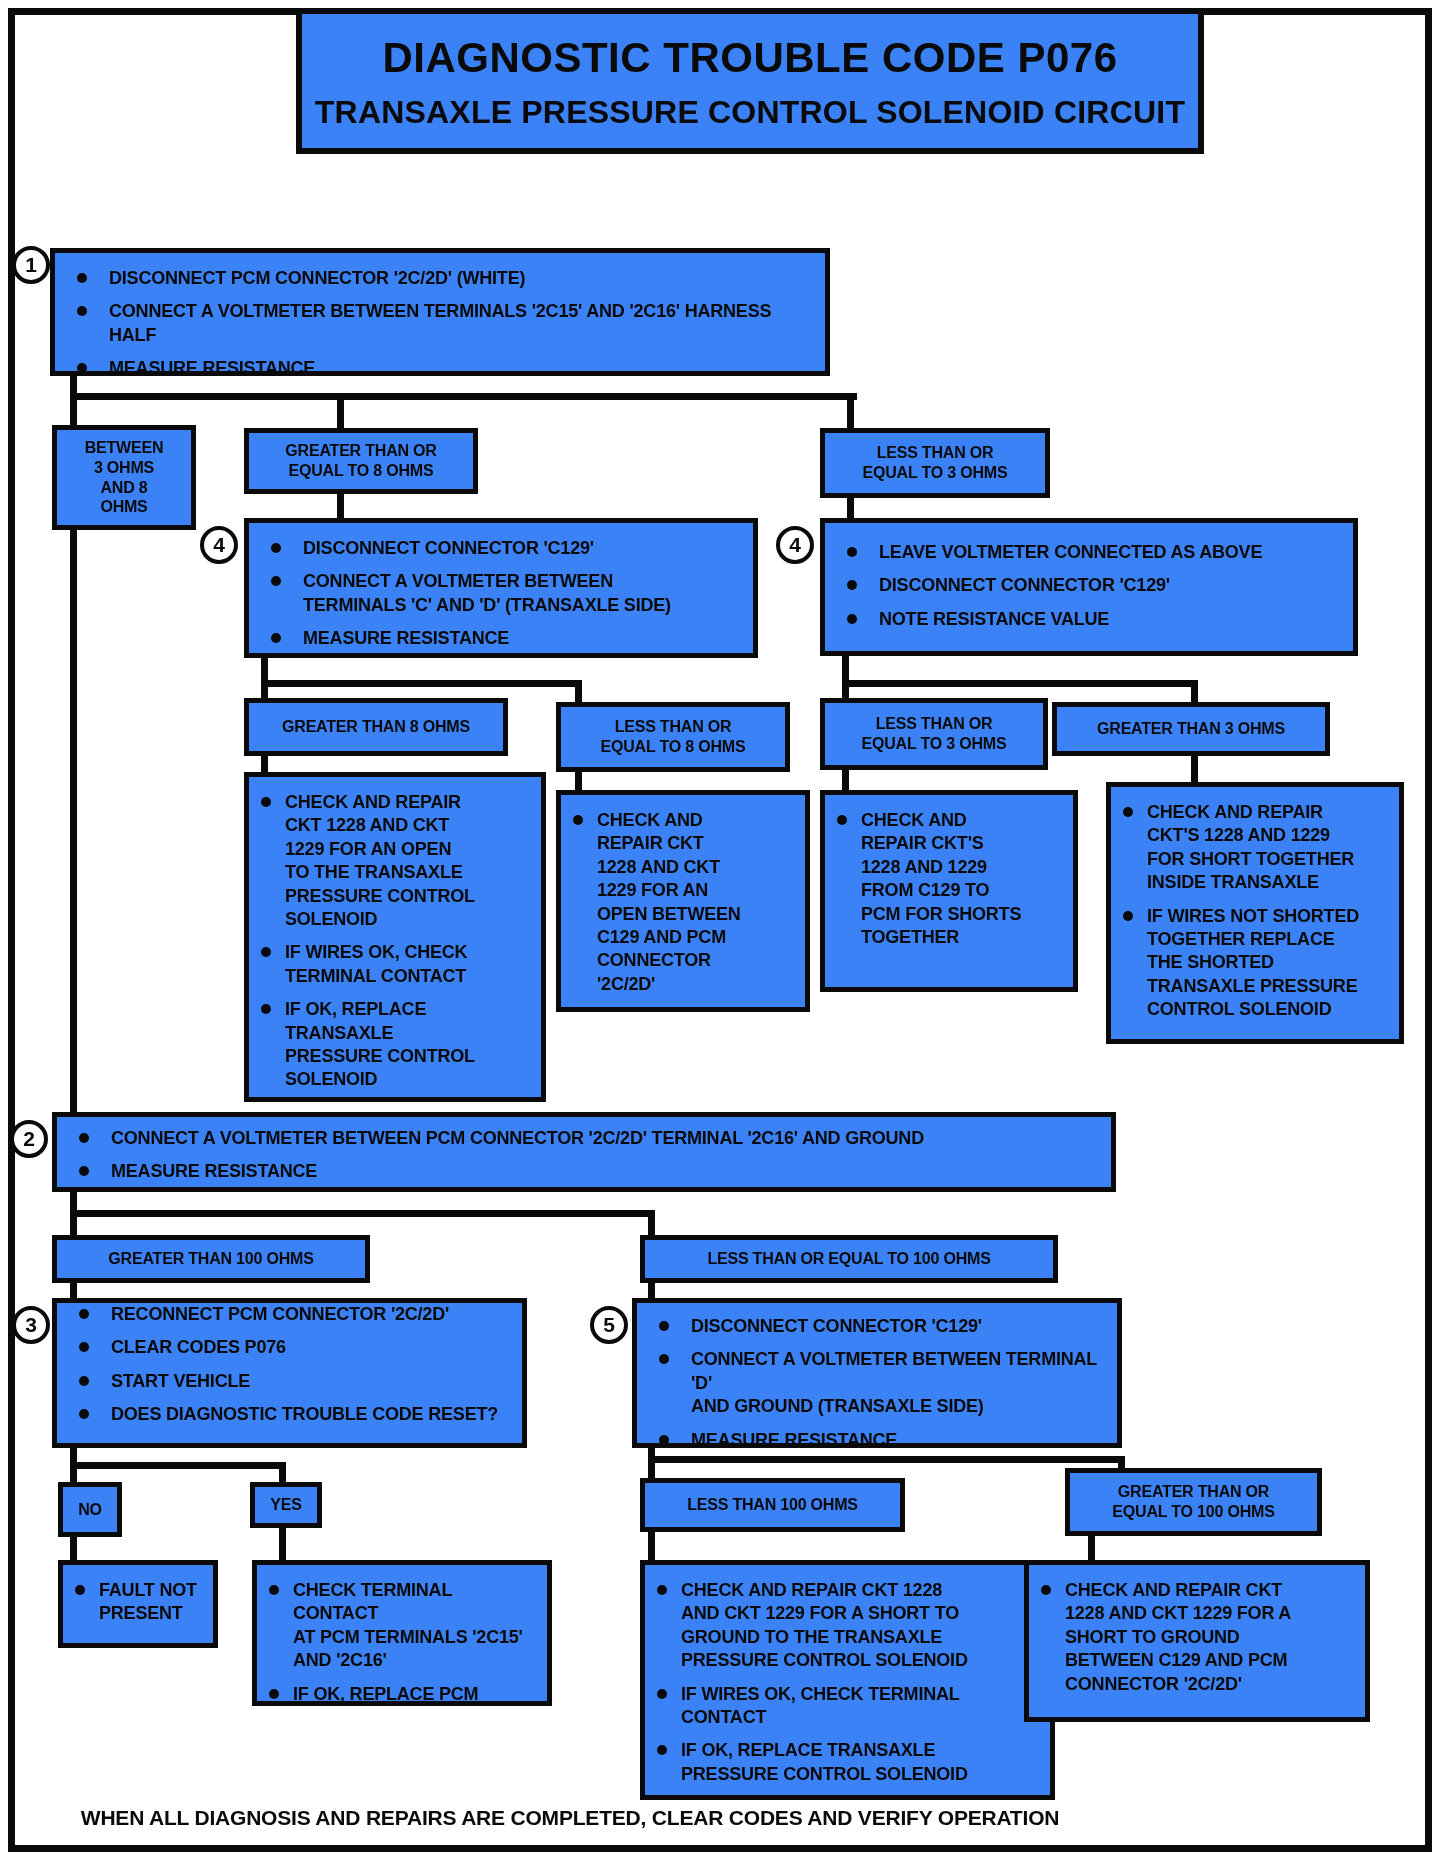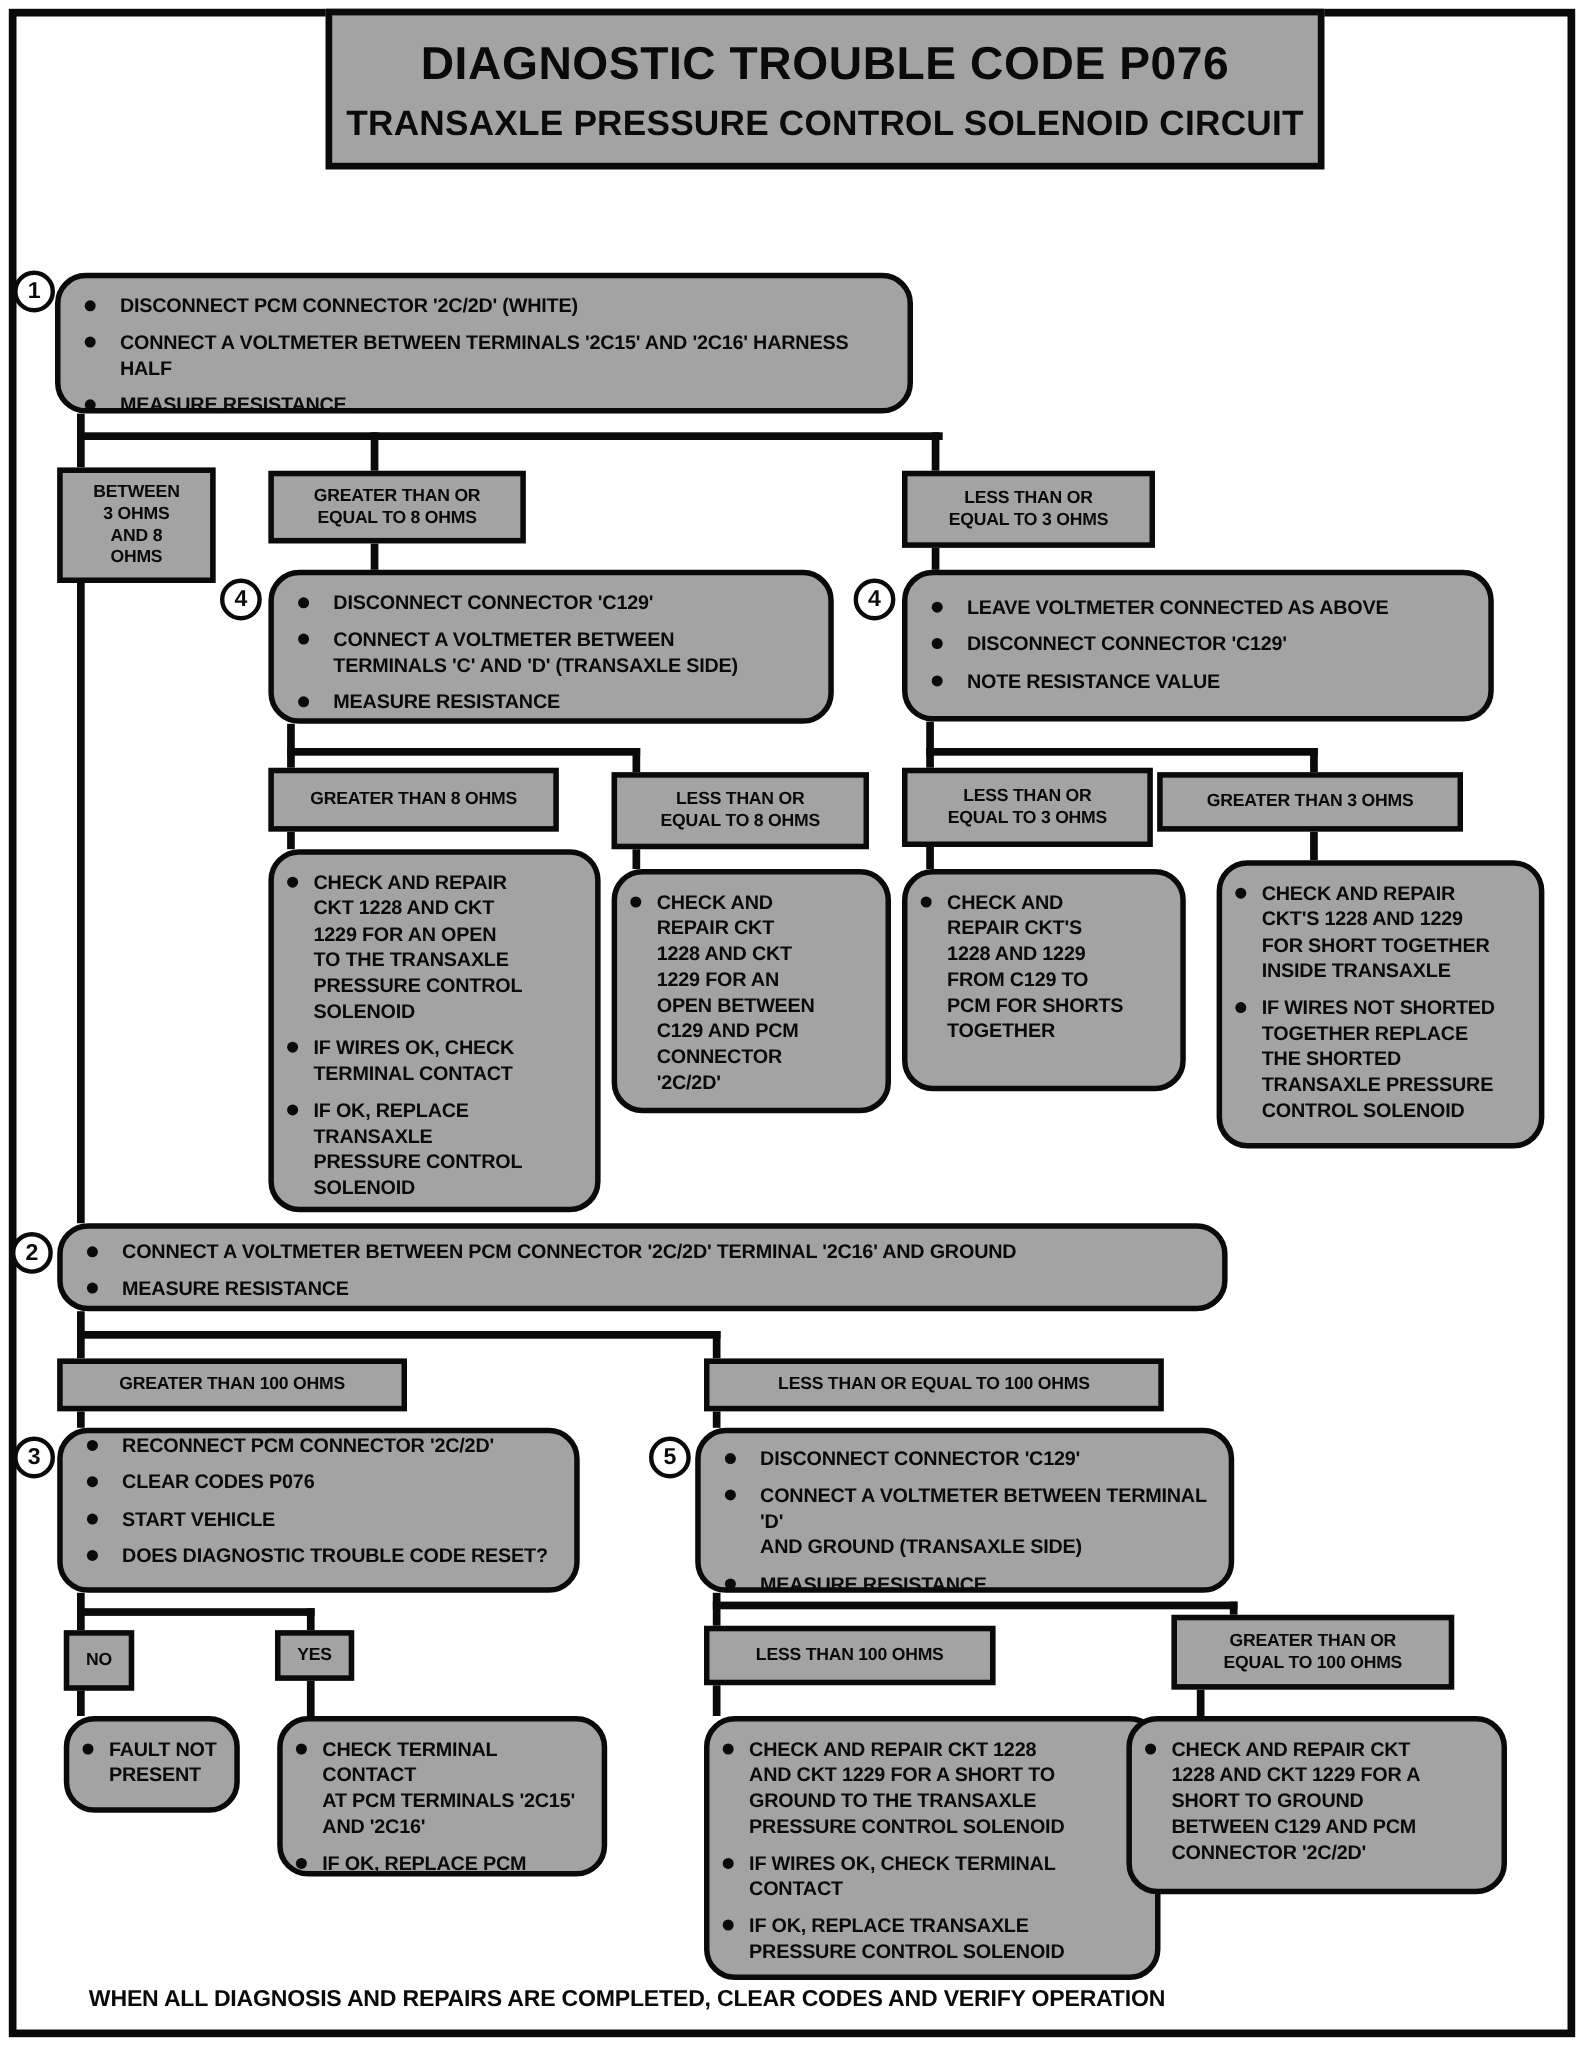--- a/index.html
+++ b/index.html
@@ -2,27 +2,27 @@
 <html><head>
 <meta charset="utf-8">
 <style>
   html,body{margin:0;padding:0;background:#e8e8e8;}
   .page{
     position:relative;width:1440px;height:1860px;background:#ffffff;
     font-family:"Liberation Sans","DejaVu Sans",sans-serif;
     font-weight:bold;color:#0a0a0a;overflow:hidden;margin:0 auto;
   }
   .frame{position:absolute;left:8px;top:8px;right:8px;bottom:8px;border:7px solid #0a0a0a;}
-  .box{position:absolute;background:#a3a3a3;border:5px solid #0a0a0a;box-sizing:border-box;}
+  .box{position:absolute;background:#3b82f6;border:5px solid #0a0a0a;box-sizing:border-box;}
   .title-box{border-width:6px;text-align:center;}
   .title1{font-size:42px;letter-spacing:.5px;margin-top:20px;}
   .title2{font-size:32px;letter-spacing:.2px;margin-top:12px;}
   .cond{display:flex;align-items:center;justify-content:center;text-align:center;
         white-space:pre-line;font-size:16px;line-height:1.22;letter-spacing:-.2px;padding:1px;}
-  .blist{padding:14px 10px 6px 22px;border-radius:28px;}
+  .blist{padding:14px 10px 6px 22px;}
   .b{display:flex;align-items:flex-start;margin-bottom:10px;}
   .b .dot{flex:0 0 10px;width:10px;height:10px;border-radius:50%;background:#0a0a0a;margin:6px 22px 0 0;}
   .b .txt{font-size:18px;line-height:1.3;letter-spacing:-.2px;white-space:pre-line;}
   .tight{padding:14px 6px 6px 12px;}
   .tight .dot{margin-right:14px;}
   .vl{position:absolute;width:7px;background:#0a0a0a;}
   .hl{position:absolute;height:7px;background:#0a0a0a;}
   .cnum{position:absolute;width:38px;height:38px;border:4px solid #0a0a0a;border-radius:50%;
         background:#fff;display:flex;align-items:center;justify-content:center;
         font-size:21px;box-sizing:border-box;z-index:3;}

